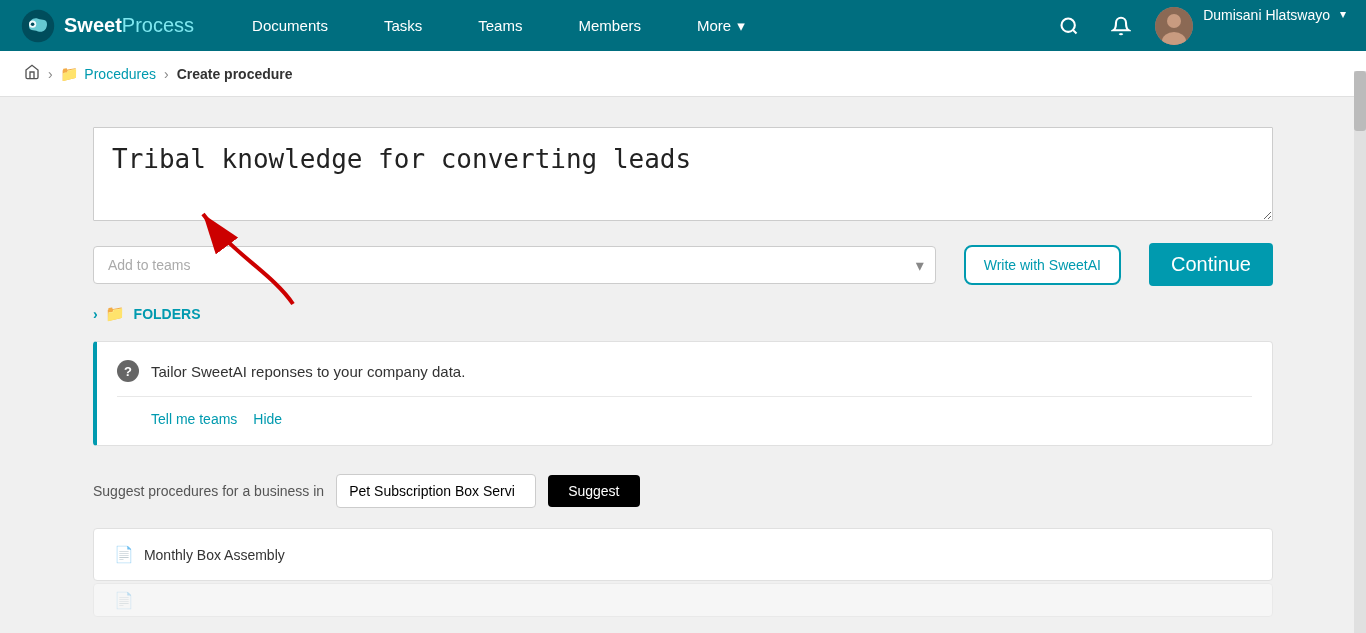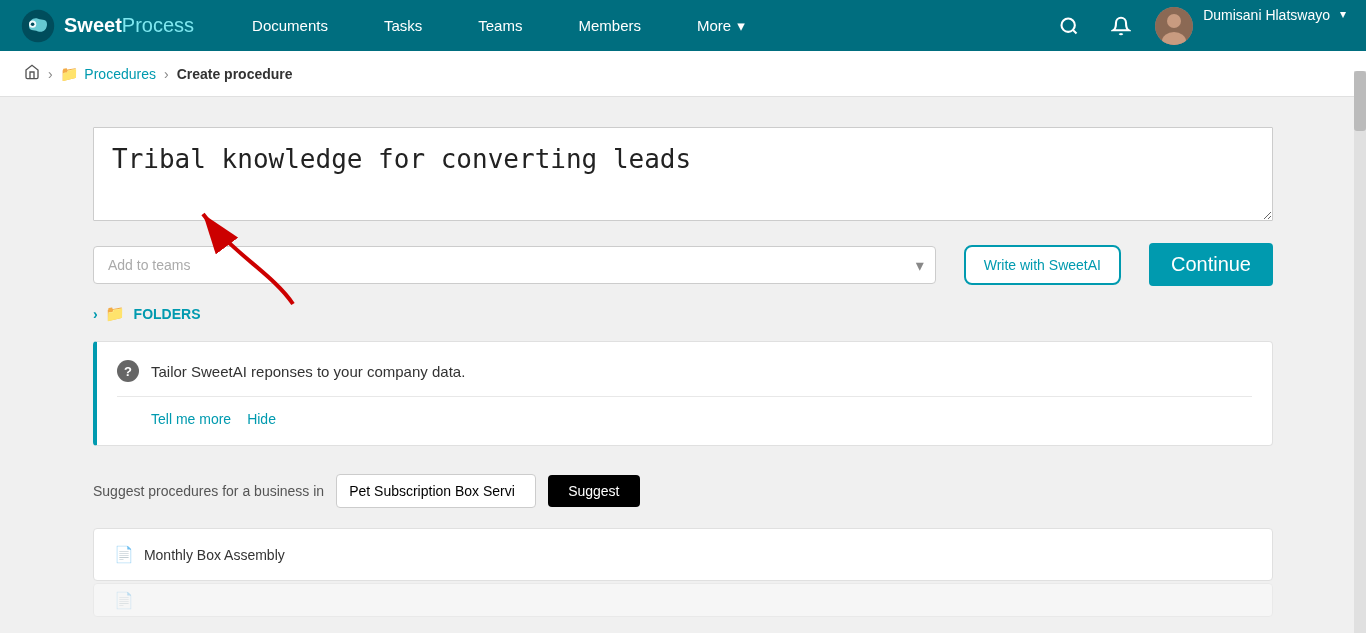--- a/index.html
+++ b/index.html
@@ -433,21 +433,21 @@
     </div>
   </div>
 
   
   <div class="sweetai-banner">
     <div class="sweetai-banner-top">
       <div class="sweetai-help-icon">?</div>
       <span class="sweetai-banner-text">Tailor SweetAI reponses to your company data.</span>
     </div>
     <div class="sweetai-banner-links">
-      <a>Tell me more</a>
+      <a>Tell me teams</a>
       <a>Hide</a>
     </div>
   </div>
 
   
   <div class="suggest-row">
     <span>Suggest procedures for a business in</span>
     <input class="suggest-input" type="text" value="Pet Subscription Box Servi" style="">
     <button class="btn-suggest">Suggest</button>
   </div>

